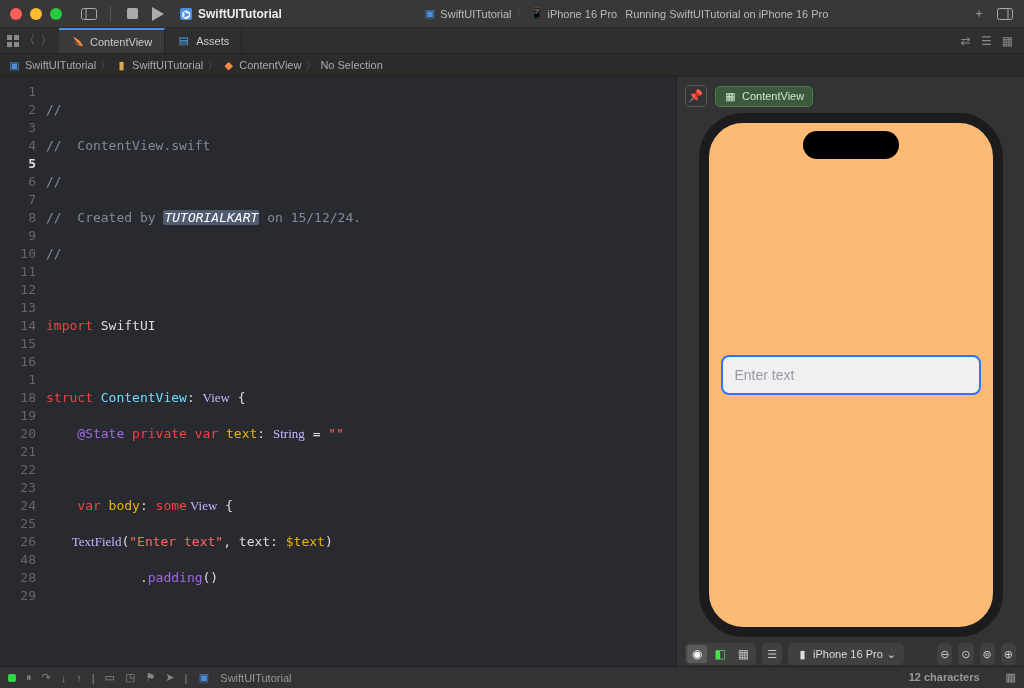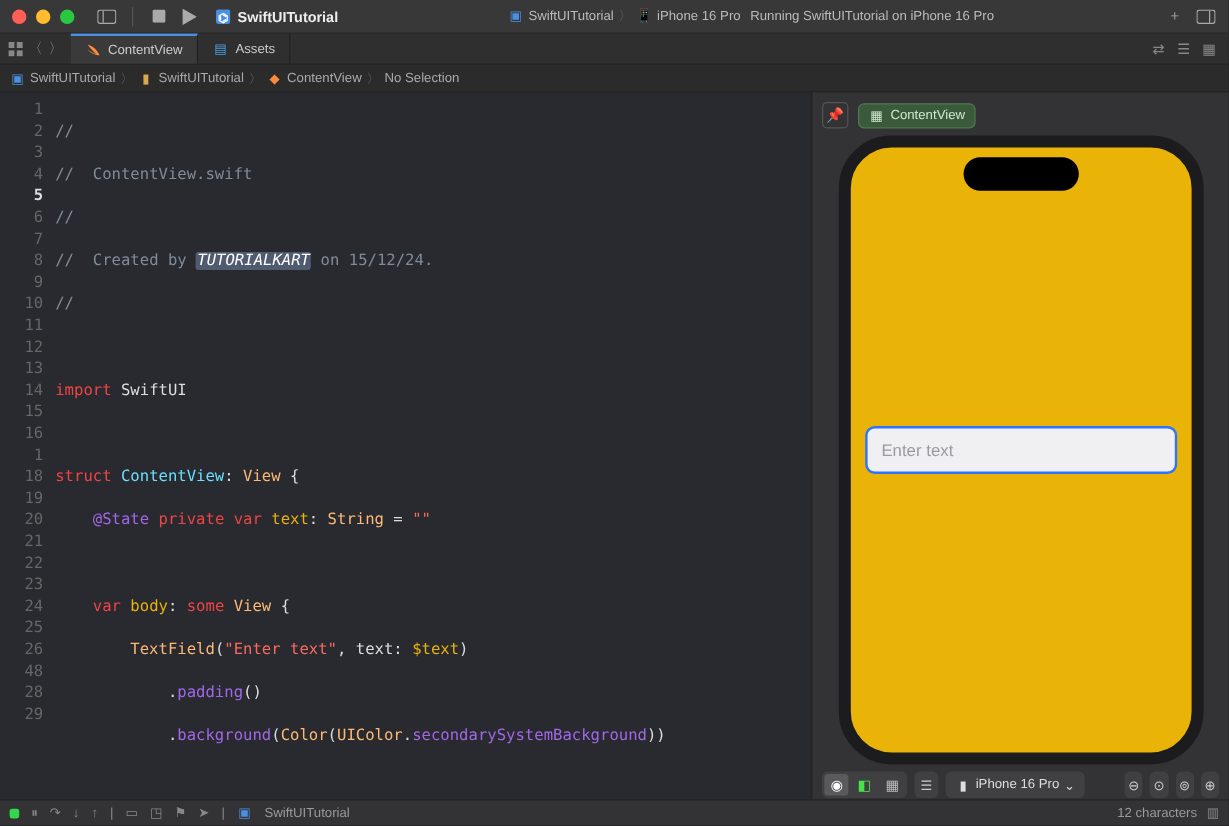--- a/index.html
+++ b/index.html
@@ -87,21 +87,21 @@
     padding: 6px 10px 6px 0;
   }
   .gutter div { height: 18px; }
   .gutter .hl { color: #ddd; font-weight: 600; }
   .code {
     flex: 1; padding: 6px 0; color: #ddd; white-space: pre;
   }
   .code .line { height: 18px; }
   .cmt { color: #7f8c98; }
   .kw { color: #ef4444; }
-  .type2 { color: #fdba74; }
+  .type2 { color: #c4b5fd; font-family: Liberation Serif, serif; }
   .fn { color: #a167e6; }
   .prop { color: #eab308; }
   .str { color: #fc6a5d; }
   .id { color: #6bdfff; }
   .hl-sel { background: #515b70; color: #fff; padding: 0 1px; border-radius: 2px; font-style: italic;}
 
   
   .preview-pane {
     width: 348px; background: #333336; border-left: 1px solid #222;
     display: flex; flex-direction: column; padding: 8px;
@@ -115,21 +115,21 @@
   }
   .preview-chip {
     background: #3b5a3b; border: 1px solid #4f7a4f; color: #cfe8cf;
     padding: 3px 8px; border-radius: 5px; font-size: 11px;
     display: flex; align-items: center; gap: 5px;
   }
   .device-frame {
     flex: 1; display: flex; align-items: center; justify-content: center;
   }
   .device {
-    width: 304px; height: 524px; background: #eab308; border: 10px solid #1c1c1e;
+    width: 304px; height: 524px; background: #fdba74; border: 10px solid #1c1c1e;
     border-radius: 44px; position: relative; overflow: hidden;
   }
   .dynamic-island {
     position: absolute; top: 8px; left: 50%; transform: translateX(-50%);
     width: 96px; height: 28px; background: #000; border-radius: 16px;
   }
   .device-content {
     position: absolute; inset: 0; display: flex; align-items: center; justify-content: center;
     padding: 0 12px;
   }
@@ -161,21 +161,21 @@
   
   .status-bar {
     height: 22px; background: #333336; border-top: 1px solid #222;
     display: flex; align-items: center; padding: 0 8px; gap: 10px;
     color: #999; font-size: 11px;
   }
   .sb-left { display: flex; align-items: center; gap: 10px; }
   .sb-glyph { color: #888; }
   .sb-spacer { flex: 1; }
   .sb-indicator { width: 8px; height: 8px; background: #32d74b; border-radius: 2px;}
-  .sb-right { display: flex; align-items: center; gap: 8px; }
+  .sb-right { display: flex; gap: 26px; font-weight: bold; }
 
   .mini-icon { width: 13px; height: 13px; display:inline-flex; align-items:center; justify-content:center; }
   .orange-swift { color: #ff8a3c; }
   .blue-proj { color: #4a90e2; }
   .yellow-folder { color: #d9a84e; }
 </style>
 </head>
 <body>
 
 <div class="title-bar">
@@ -325,21 +325,20 @@
 <div class="line"><span class="cmt">//</span></div>
 <div class="line"><span></span></div>
 <div class="line"><span class="kw">import</span><span> SwiftUI</span></div>
 <div class="line"><span></span></div>
 <div class="line"><span class="kw">struct</span><span class="id"> ContentView</span><span>: </span><span class="type2">View</span><span> {</span></div>
 <div class="line"><span class="fn">    @State</span><span class="kw"> private</span><span class="kw"> var</span><span class="prop"> text</span><span>: </span><span class="type2">String</span><span> = </span><span class="str">""</span></div>
 <div class="line"><span></span></div>
 <div class="line"><span class="kw">    var</span><span class="prop"> body</span><span>: </span><span class="kw">some</span><span class="type2"> View</span><span> {</span></div>
 <div class="line"><span class="type2">        TextField</span><span>(</span><span class="str">"Enter text"</span><span>, text: </span><span class="prop">$text</span><span>)</span></div>
 <div class="line"><span>            .</span><span class="fn">padding</span><span>()</span></div>
-<div class="line"><span>            .</span><span class="fn">background</span><span>(</span><span class="type2">Color</span><span>(</span><span class="type2">UIColor</span><span>.</span><span class="fn">secondarySystemBackground</span><span>))</span></div>
 
 
 
 
 
 
 
 
 
 

